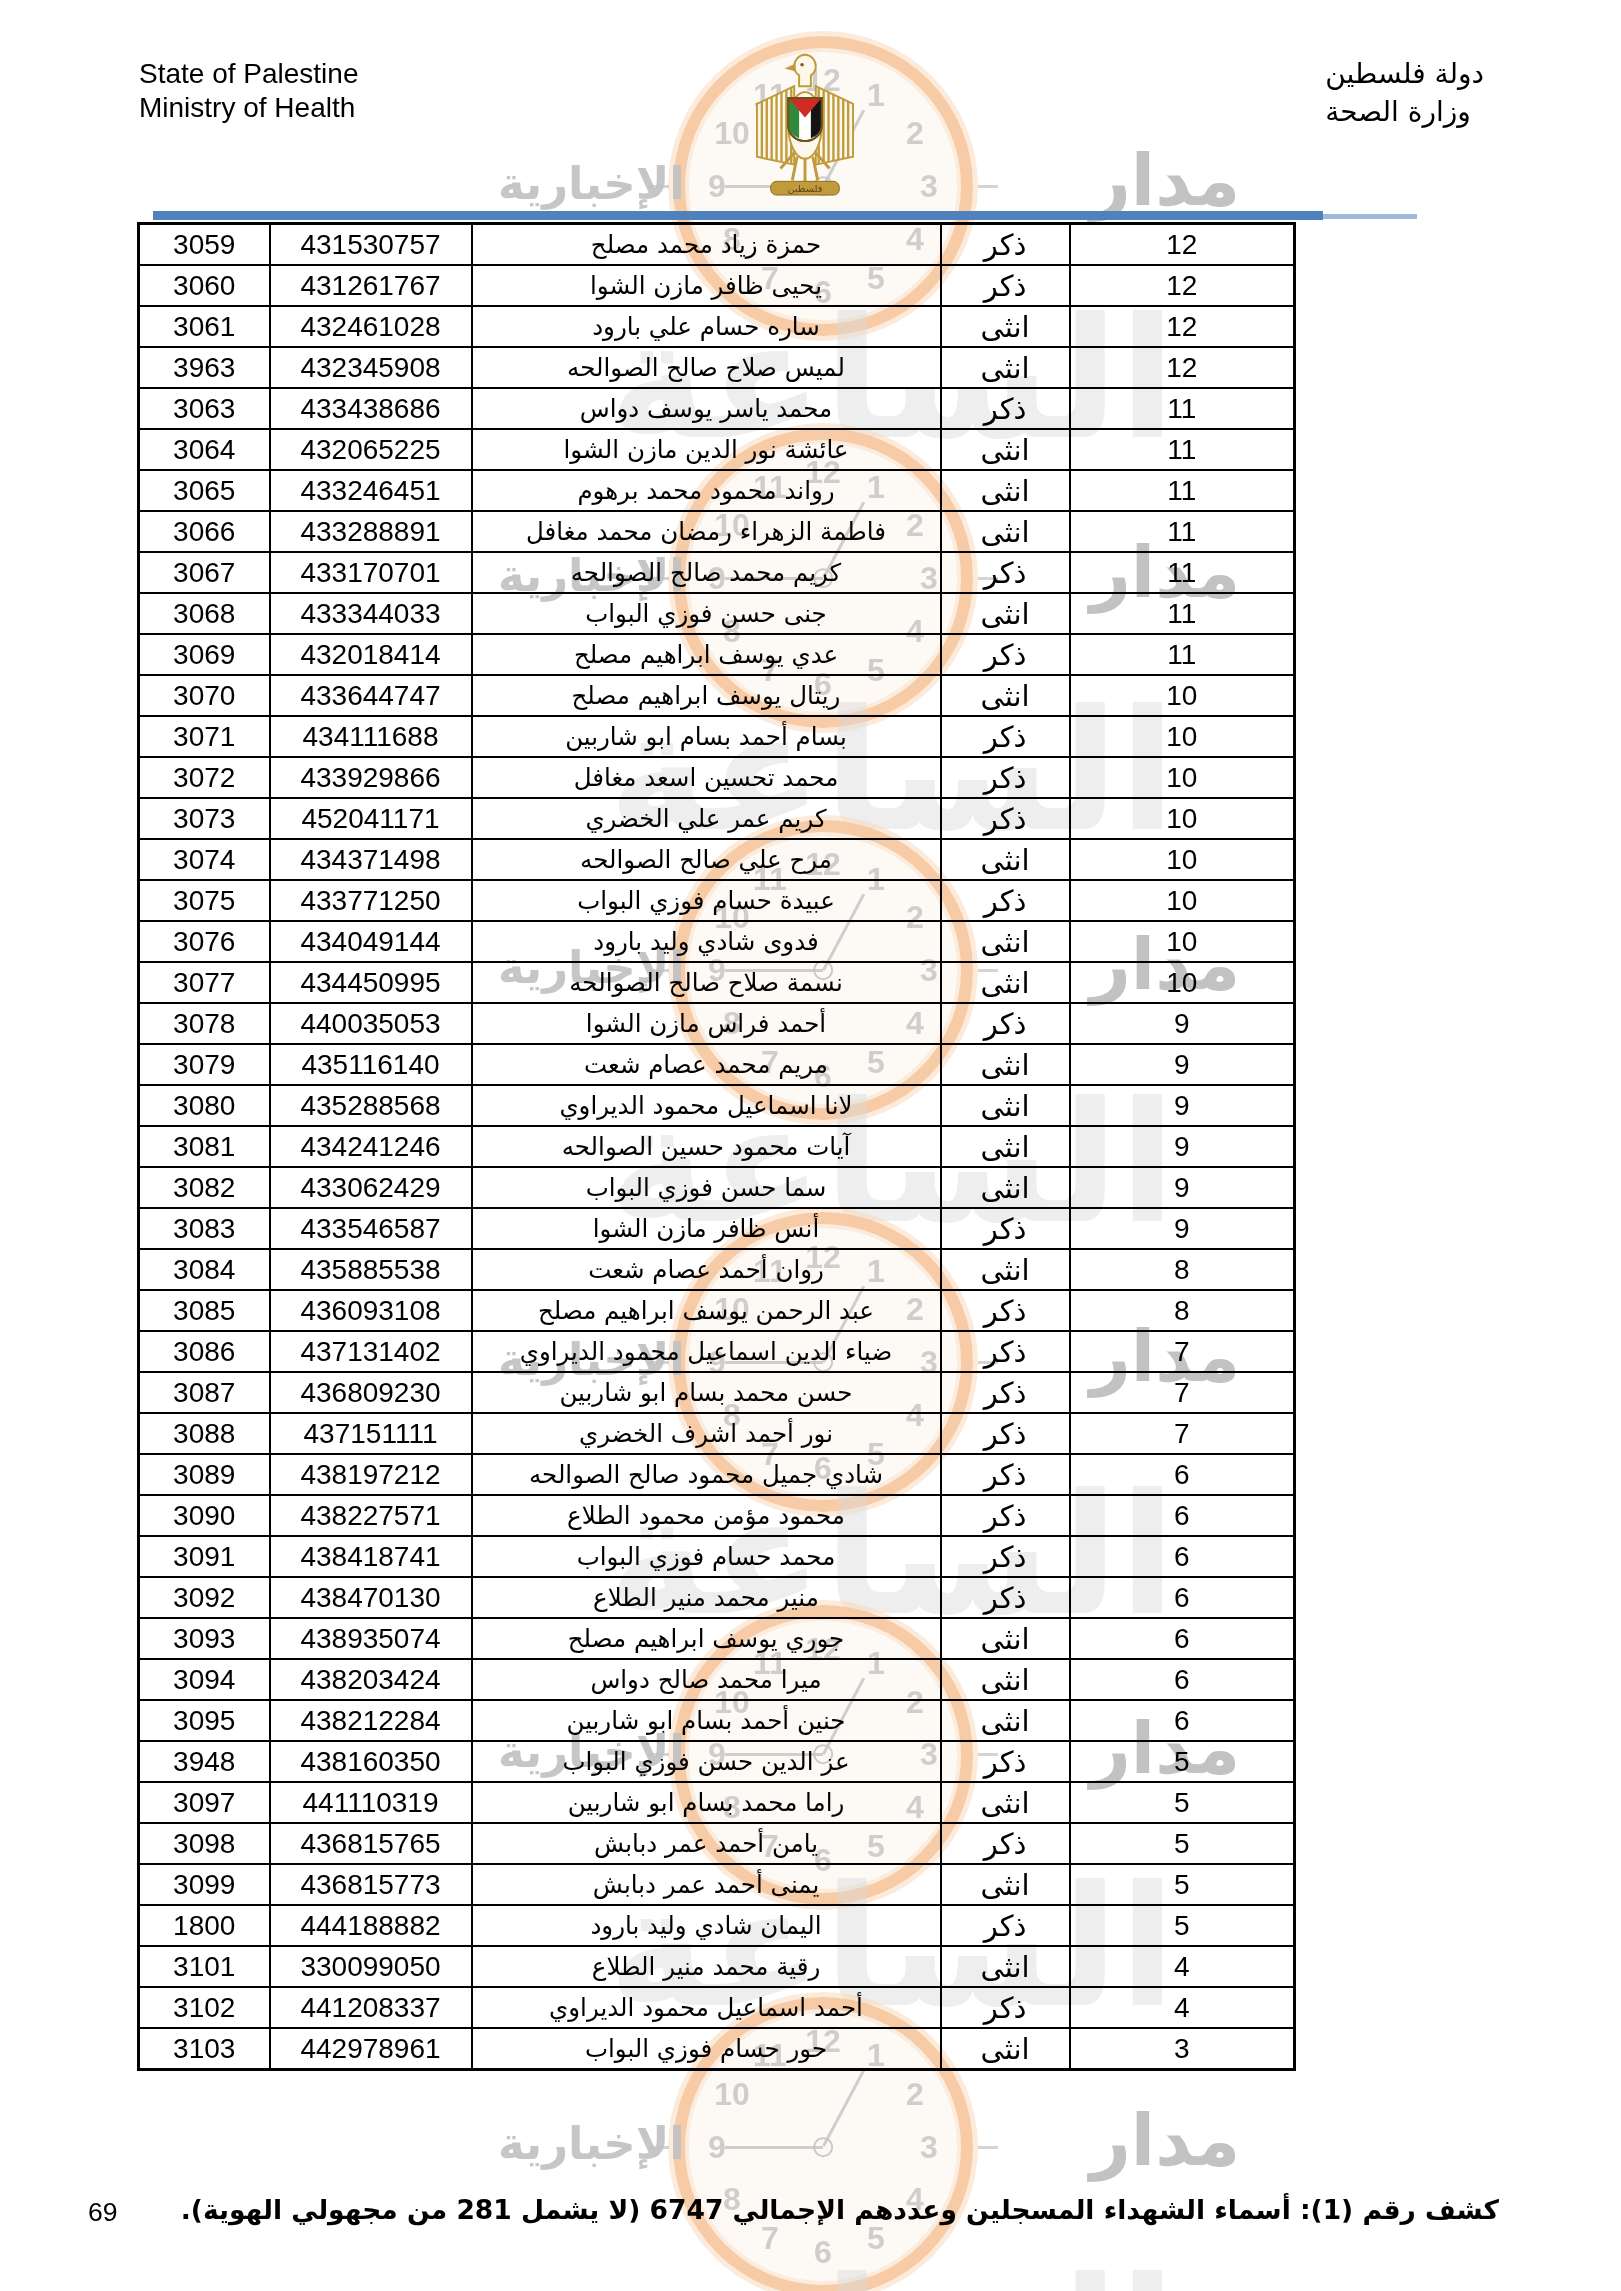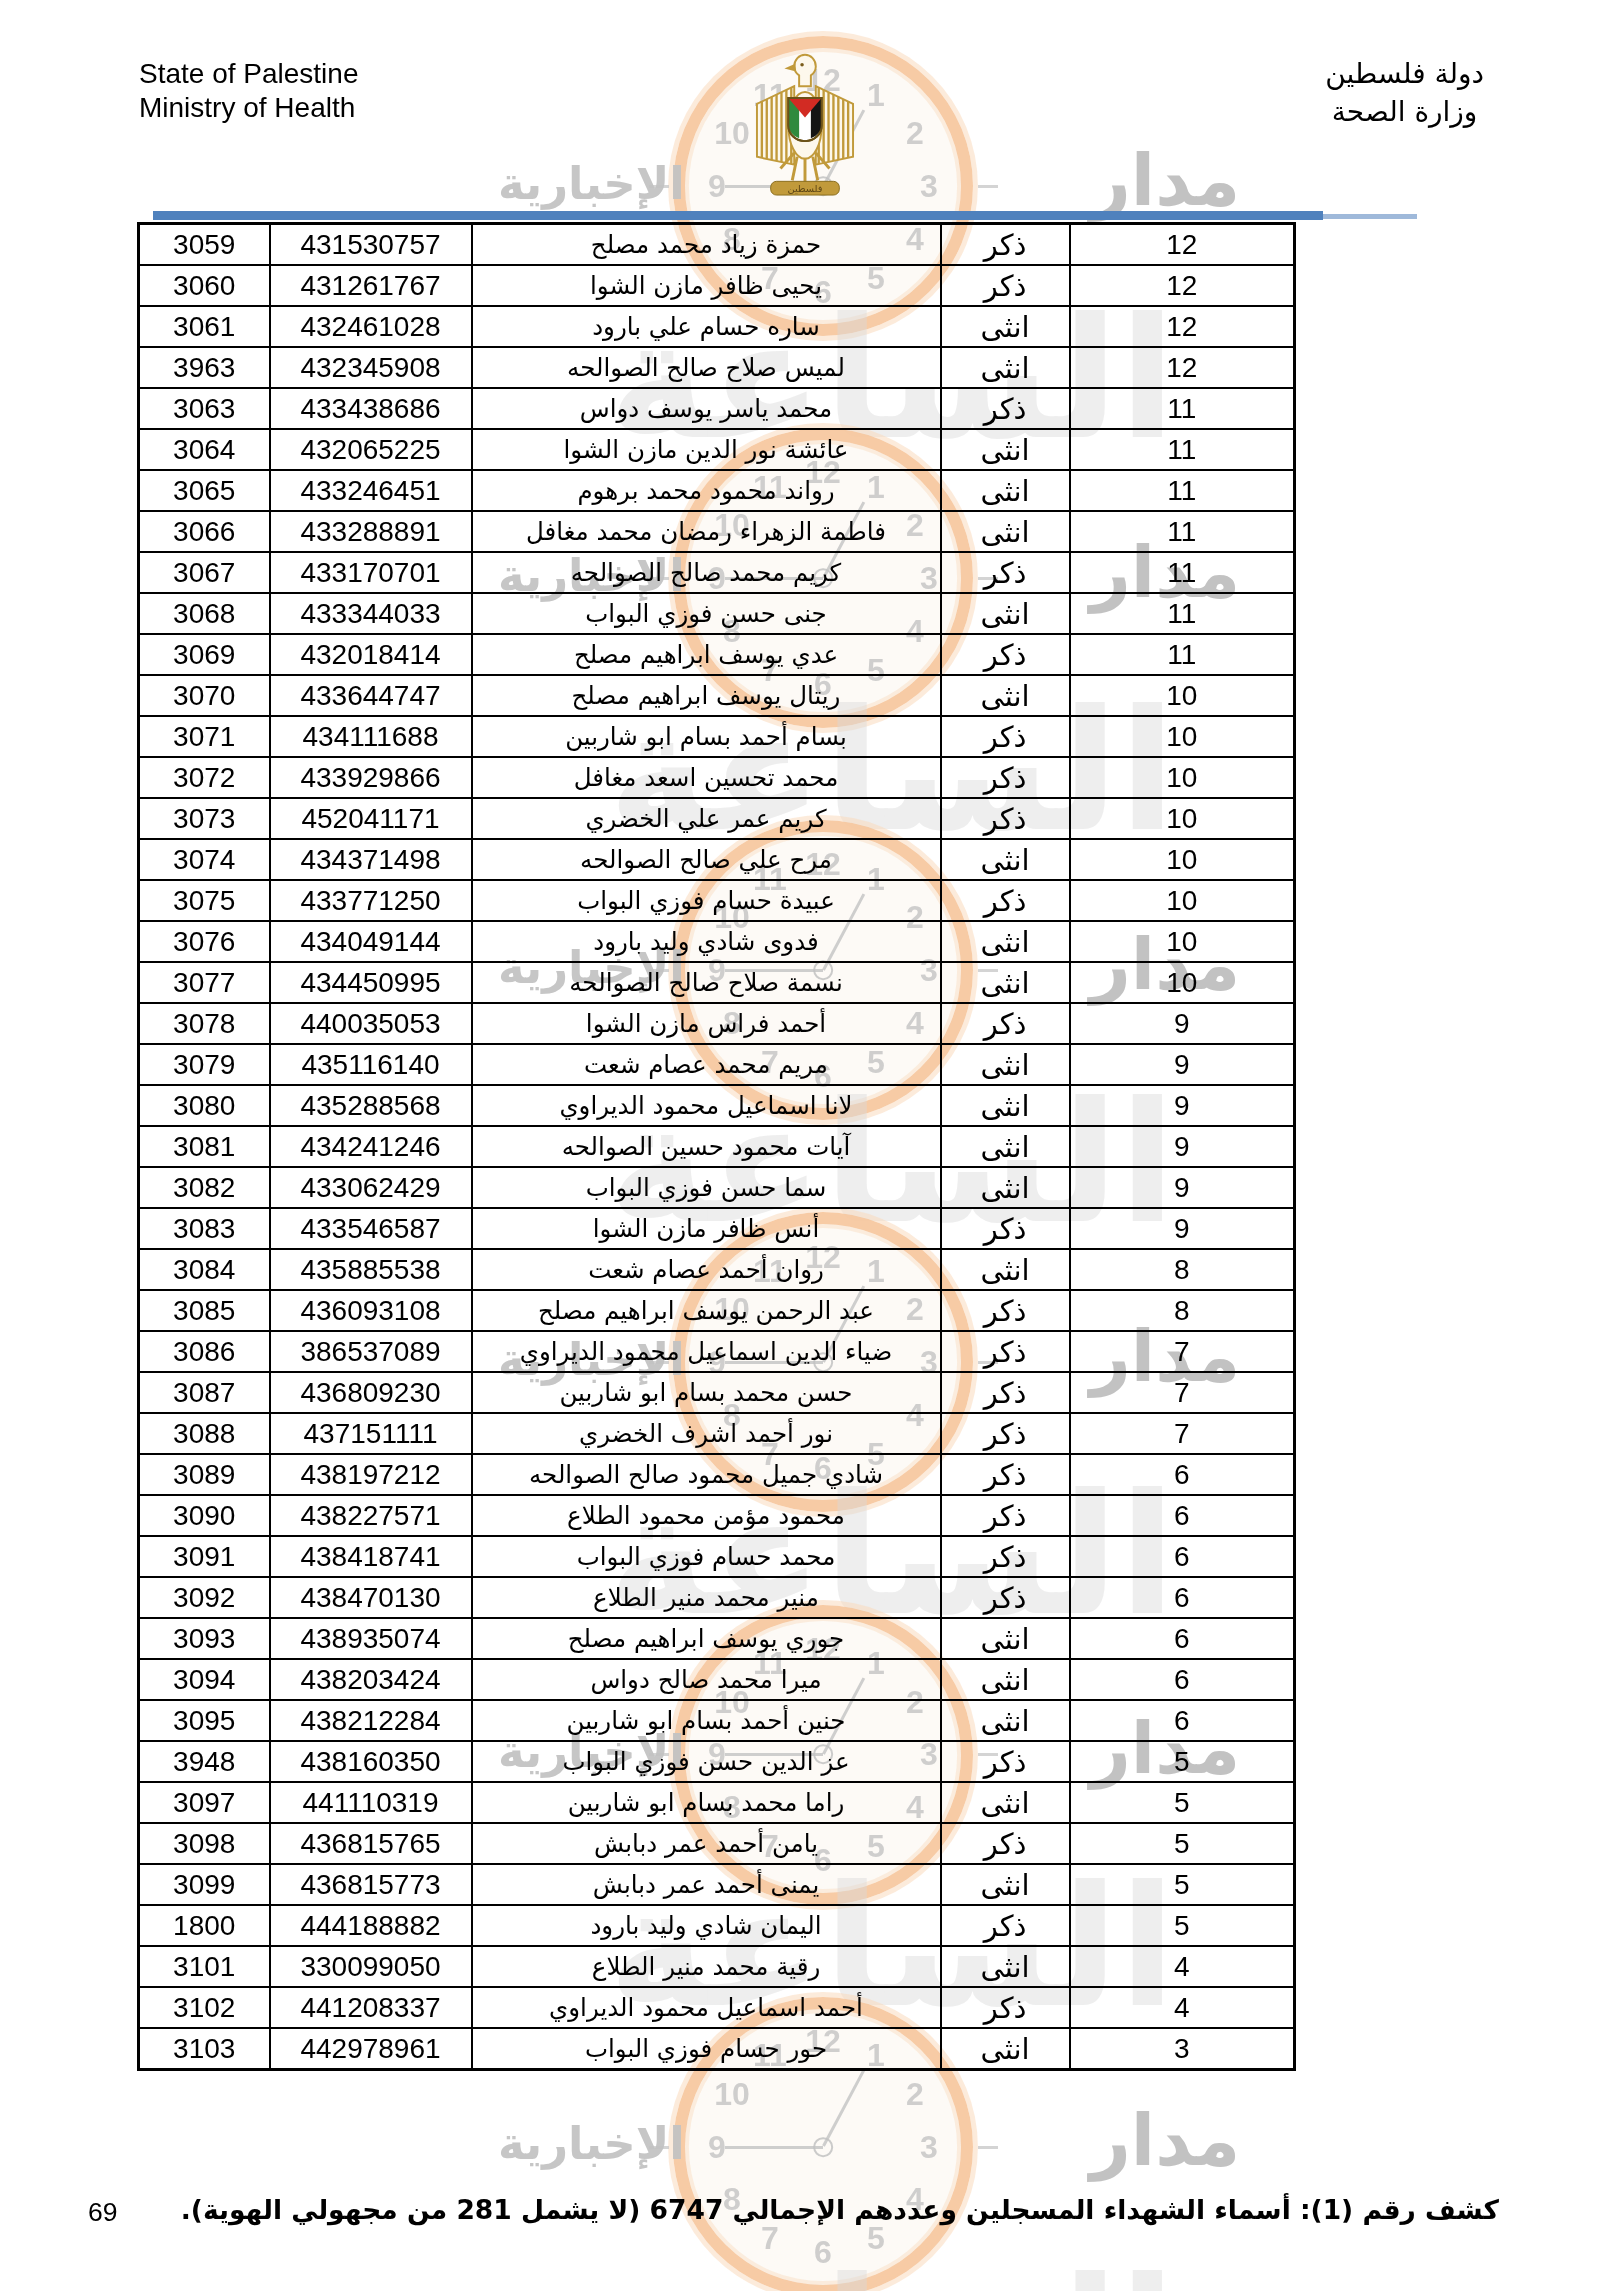--- a/index.html
+++ b/index.html
@@ -26,21 +26,21 @@
   .wm-brand-left { position:absolute; direction:rtl; font-family:"DejaVu Sans",sans-serif;
     font-weight:800; font-size:45px; color:#c3c3c3; opacity:.95; }
   .wm-brand-right { position:absolute; direction:rtl; font-family:"DejaVu Sans",sans-serif;
     font-weight:800; font-size:71px; color:#bfbfbf; opacity:.95; letter-spacing:2px; }
   .wm-big { position:absolute; direction:rtl; font-family:"DejaVu Sans",sans-serif;
     font-weight:800; font-size:167px; line-height:1; color:#dadada; opacity:.45; }
   
   .hdr-left { position:absolute; left:139px; top:57px; z-index:1;
     font-size:28px; line-height:34px; }
   .hdr-right { position:absolute; right:137px; top:55px; z-index:1; direction:rtl;
-    text-align:center; font-size:28px; line-height:38px; font-family:"DejaVu Sans",sans-serif; }
+    text-align:left; font-size:28px; line-height:38px; font-family:"DejaVu Sans",sans-serif; }
   .emblem { position:absolute; left:745px; top:47px; z-index:2; }
   
   .bar-main { position:absolute; left:153px; top:211px; width:1170px; height:8.8px;
     background:#4f81bd; z-index:1; }
   .bar-tail { position:absolute; left:1323px; top:214px; width:94px; height:4.9px;
     background:#9fb9da; z-index:1; }
   
   table.tbl {
     position:absolute; left:137px; top:222px; width:1157px; z-index:1;
     border-collapse:collapse; table-layout:fixed; background:transparent;
@@ -473,21 +473,21 @@
         <tr>
           <td class="c-no">3085</td>
           <td class="c-id">436093108</td>
           <td class="c-name">عبد الرحمن يوسف ابراهيم مصلح</td>
           <td class="c-gender">ذكر</td>
           <td class="c-age">8</td>
         </tr>
 
         <tr>
           <td class="c-no">3086</td>
-          <td class="c-id">386537089</td>
+          <td class="c-id">437131402</td>
           <td class="c-name">ضياء الدين اسماعيل محمود الديراوي</td>
           <td class="c-gender">ذكر</td>
           <td class="c-age">7</td>
         </tr>
 
         <tr>
           <td class="c-no">3087</td>
           <td class="c-id">436809230</td>
           <td class="c-name">حسن محمد بسام ابو شاربين</td>
           <td class="c-gender">ذكر</td>

